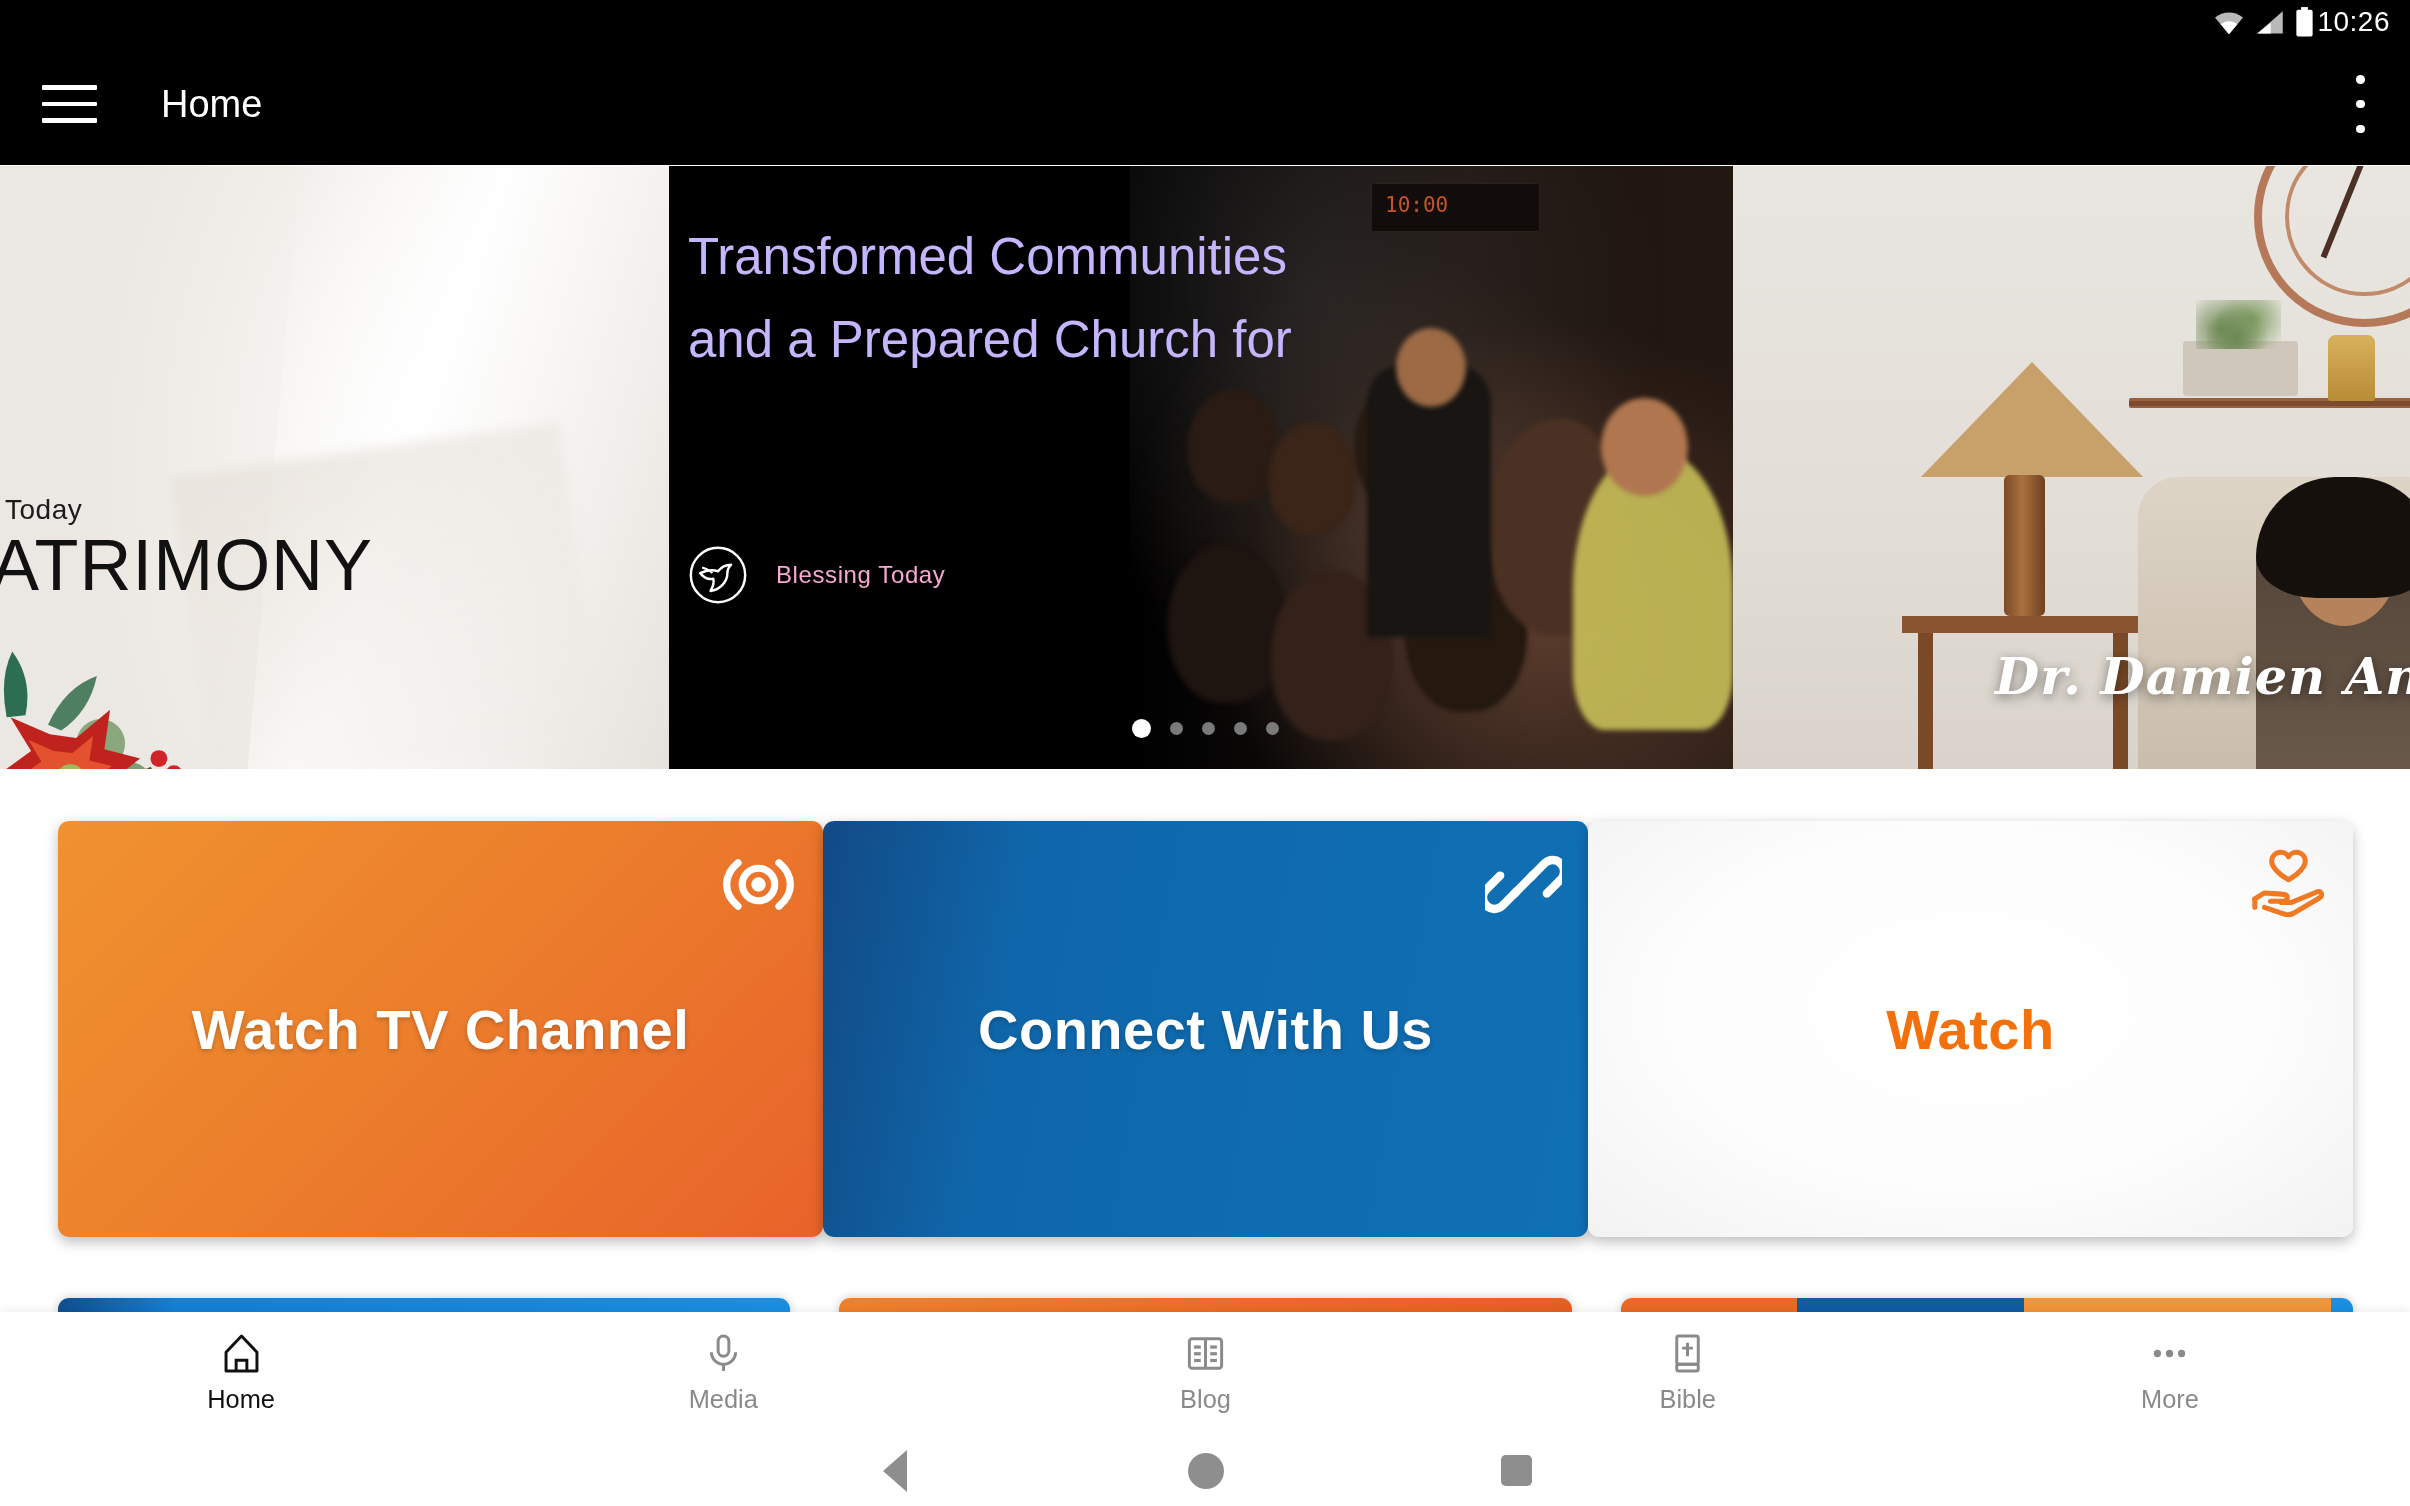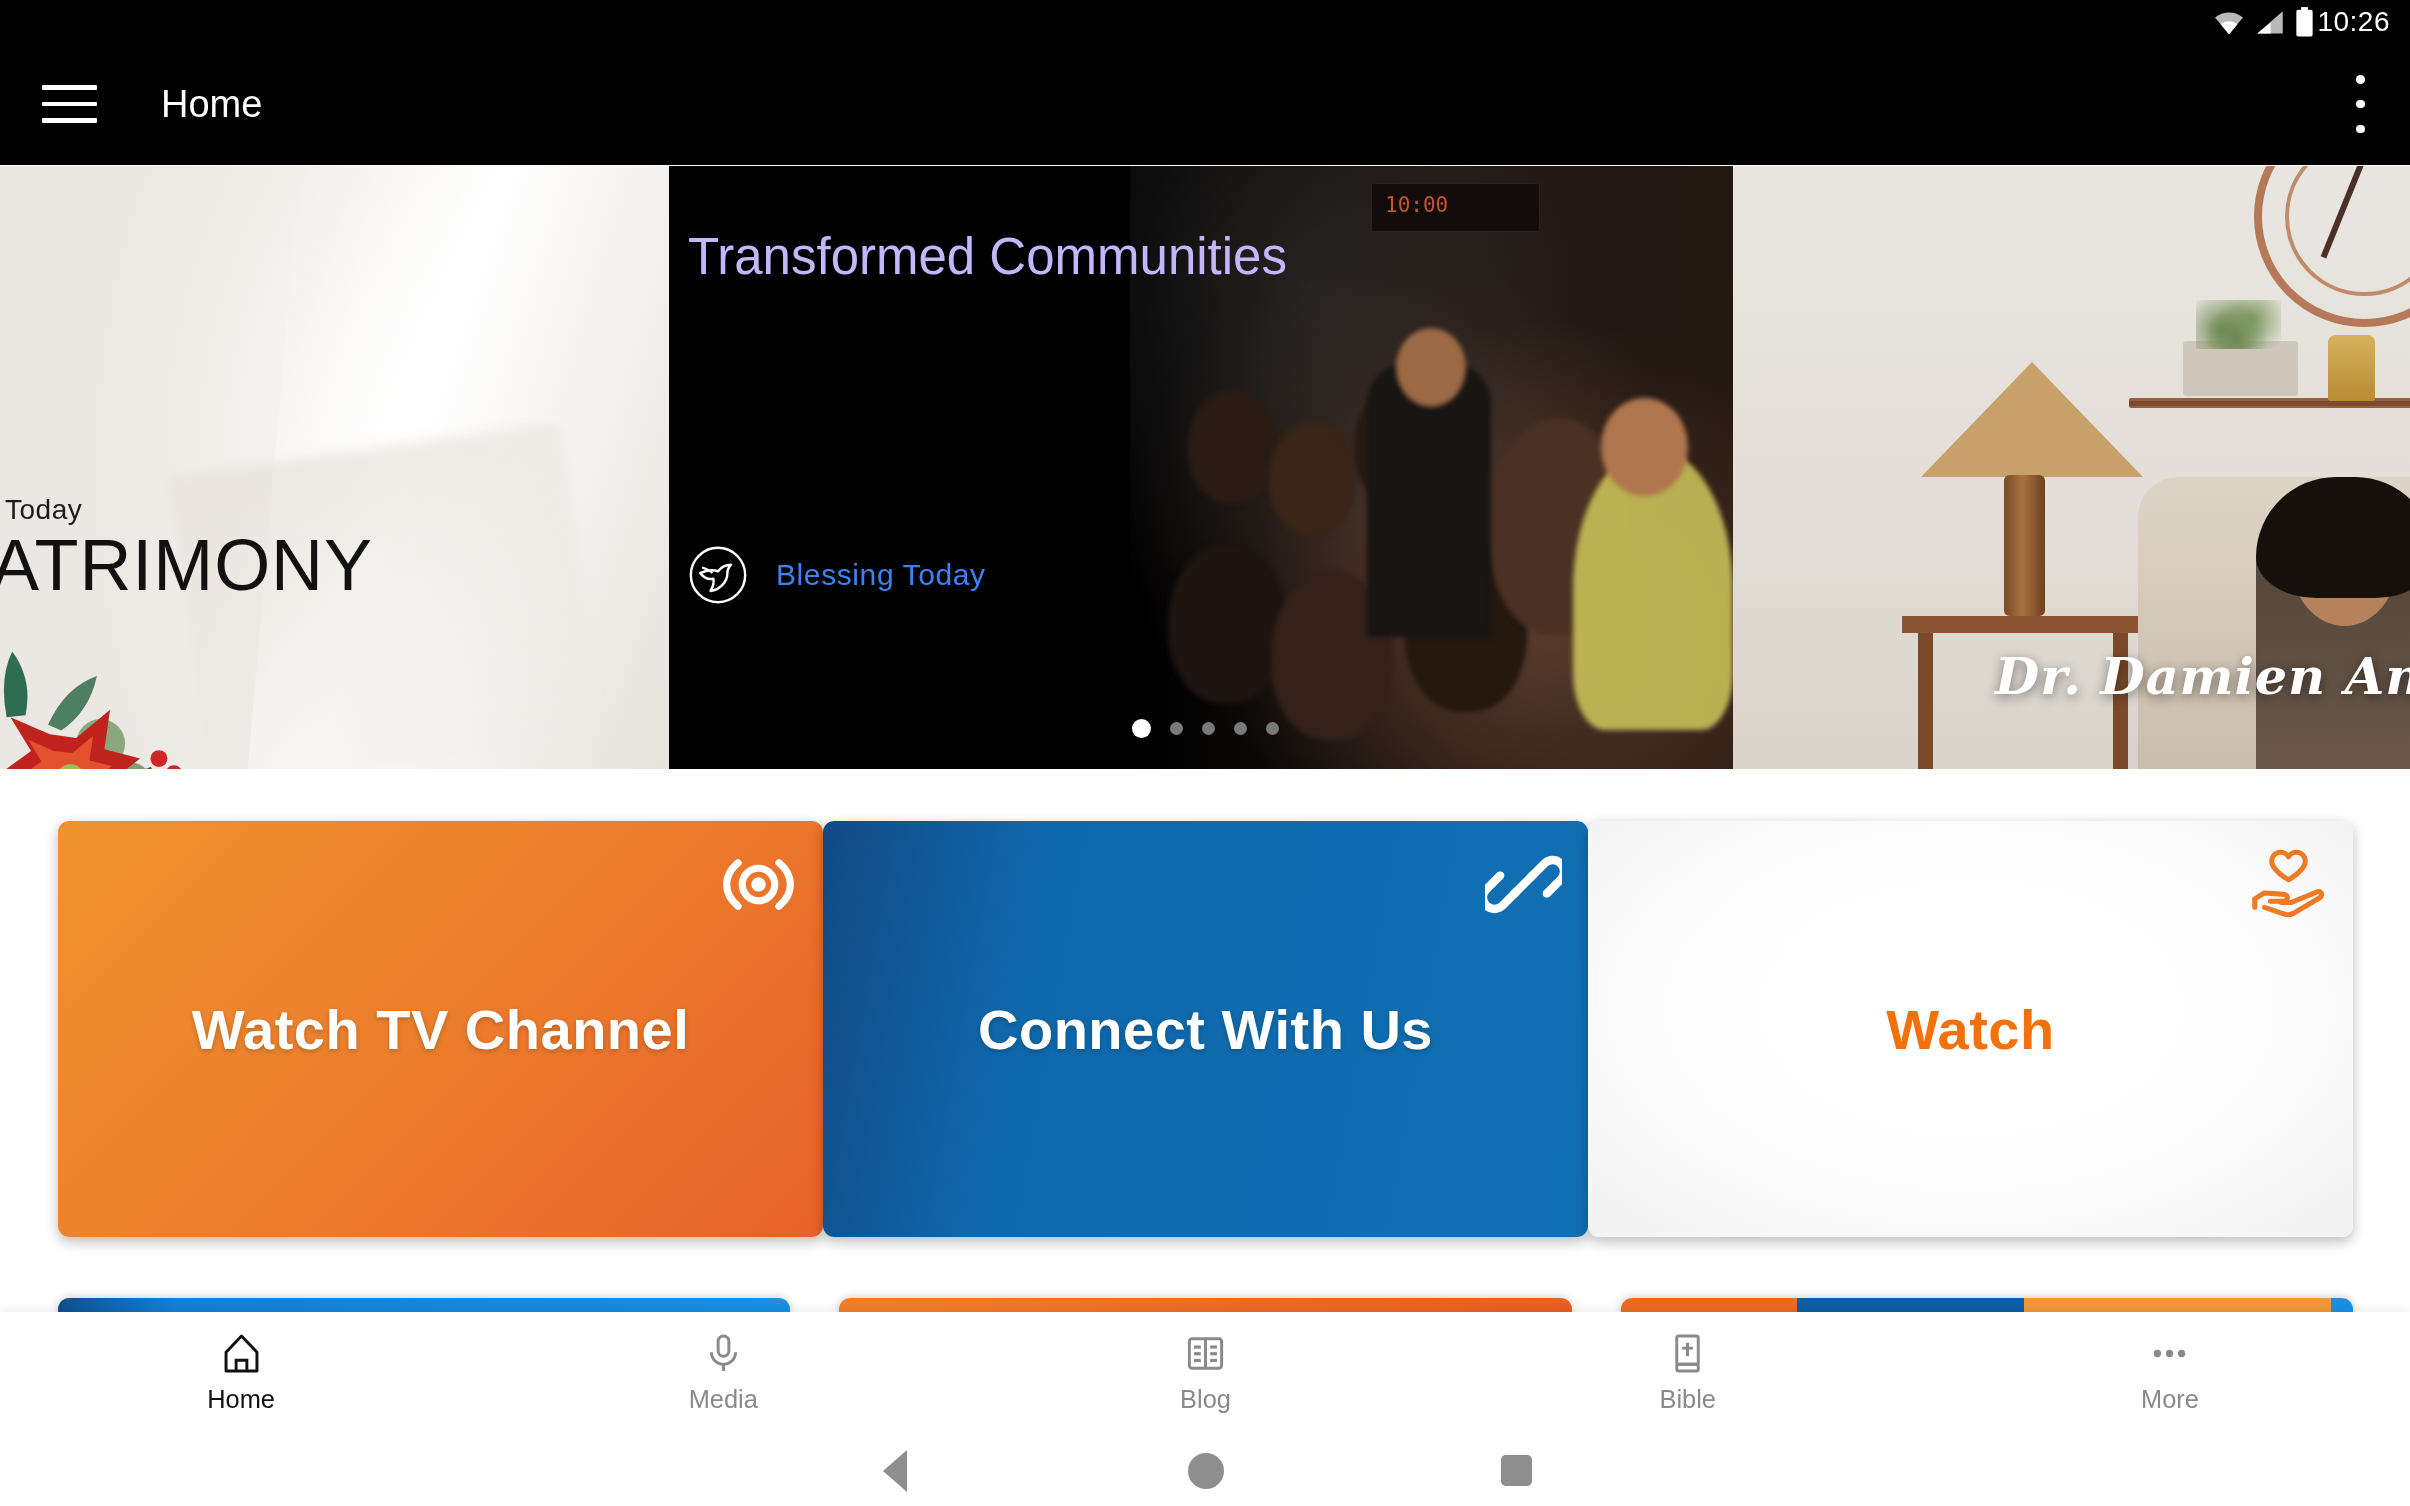--- a/index.html
+++ b/index.html
@@ -75,21 +75,21 @@
       linear-gradient(90deg,#000 0%, #0a0807 22%, #1a120e 55%, #241812 100%);
   }
   .crowd .blob{ position:absolute; border-radius:50% 50% 45% 45%; filter:blur(2.8px); }
   .scr-screen{ position:absolute; right:193px; top:17px; width:169px; height:49px;
                background:#120d0b; border:1.9px solid #2b211c; border-radius:2.8px;}
   .scr-screen::after{content:"10:00"; position:absolute; left:13px; top:9.4px; color:#c4522a; font-size:21px;
                      font-family:"DejaVu Sans Mono", monospace;}
   .slide-text{ position:absolute; left:19px; top:49px; width:697px; }
   .slide-text p{ color:#c4b5fd; font-size:51px; line-height:83px; font-weight:400; }
   .brand{ position:absolute; left:19px; top:379px; display:flex; align-items:center; gap:28px; }
-  .brand-name{ color:#3b82f6; font-size:30px; letter-spacing:0.6px; }
+  .brand-name{ color:#f9a8d4; font-size:24px; letter-spacing:0.6px; }
 
   
   .slide-next{ left:1733px; width:847px; }
   .family-bg{
     position:absolute; inset:0;
     background:
       linear-gradient(180deg,#e9e6e1 0%,#e3ded7 55%,#d9d3cb 100%);
   }
   .wall-clock{ position:absolute; right:105px; top:-60px; width:221px; height:221px;
                border:8.5px solid #b5795a; border-radius:50%; }
@@ -291,20 +291,21 @@
         <div class="blob" style="left:141px;top:405px;width:122px;height:169px;background:#33211a;"></div>
         <div class="blob" style="left:275px;top:377px;width:122px;height:169px;background:#24180f;"></div>
         <div class="blob" style="left:358px;top:252px;width:141px;height:217px;background:#4a3123;"></div>
         <div class="blob" style="left:443px;top:282px;width:160px;height:282px;background:#cfc85c;border-radius:50% 50% 20% 20%;opacity:.85;"></div>
         <div class="blob" style="left:471px;top:232px;width:87px;height:98px;background:#b0764f;border-radius:50%;"></div>
         <div class="blob" style="left:237px;top:198px;width:124px;height:273px;background:#181512;border-radius:38px 38px 0 0;"></div>
         <div class="blob" style="left:266px;top:162px;width:70px;height:79px;background:#9c6a45;border-radius:50%;"></div>
       </div>
       <div class="slide-text">
         <p>Transformed Communities</p>
+        <p>and a Prepared Church for</p>
       </div>
       <div class="brand">
         <svg width="60" height="60" viewBox="0 0 64 64">
           <circle cx="32" cy="32" r="29" fill="none" stroke="#fff" stroke-width="2.6"></circle>
           <path d="M13 30c6-3 13-4 19-2 3-4 8-7 14-7-3 3-4 6-4 9 0 9-8 18-18 19 3-5 4-9 3-13-4 1-9 0-14-6z" fill="none" stroke="#fff" stroke-width="2.6" stroke-linejoin="round"></path>
           <path d="M15 24c4 1 8 3 11 6" fill="none" stroke="#fff" stroke-width="2.2"></path>
         </svg>
         <div class="brand-name">Blessing Today</div>
       </div>
     </div>

